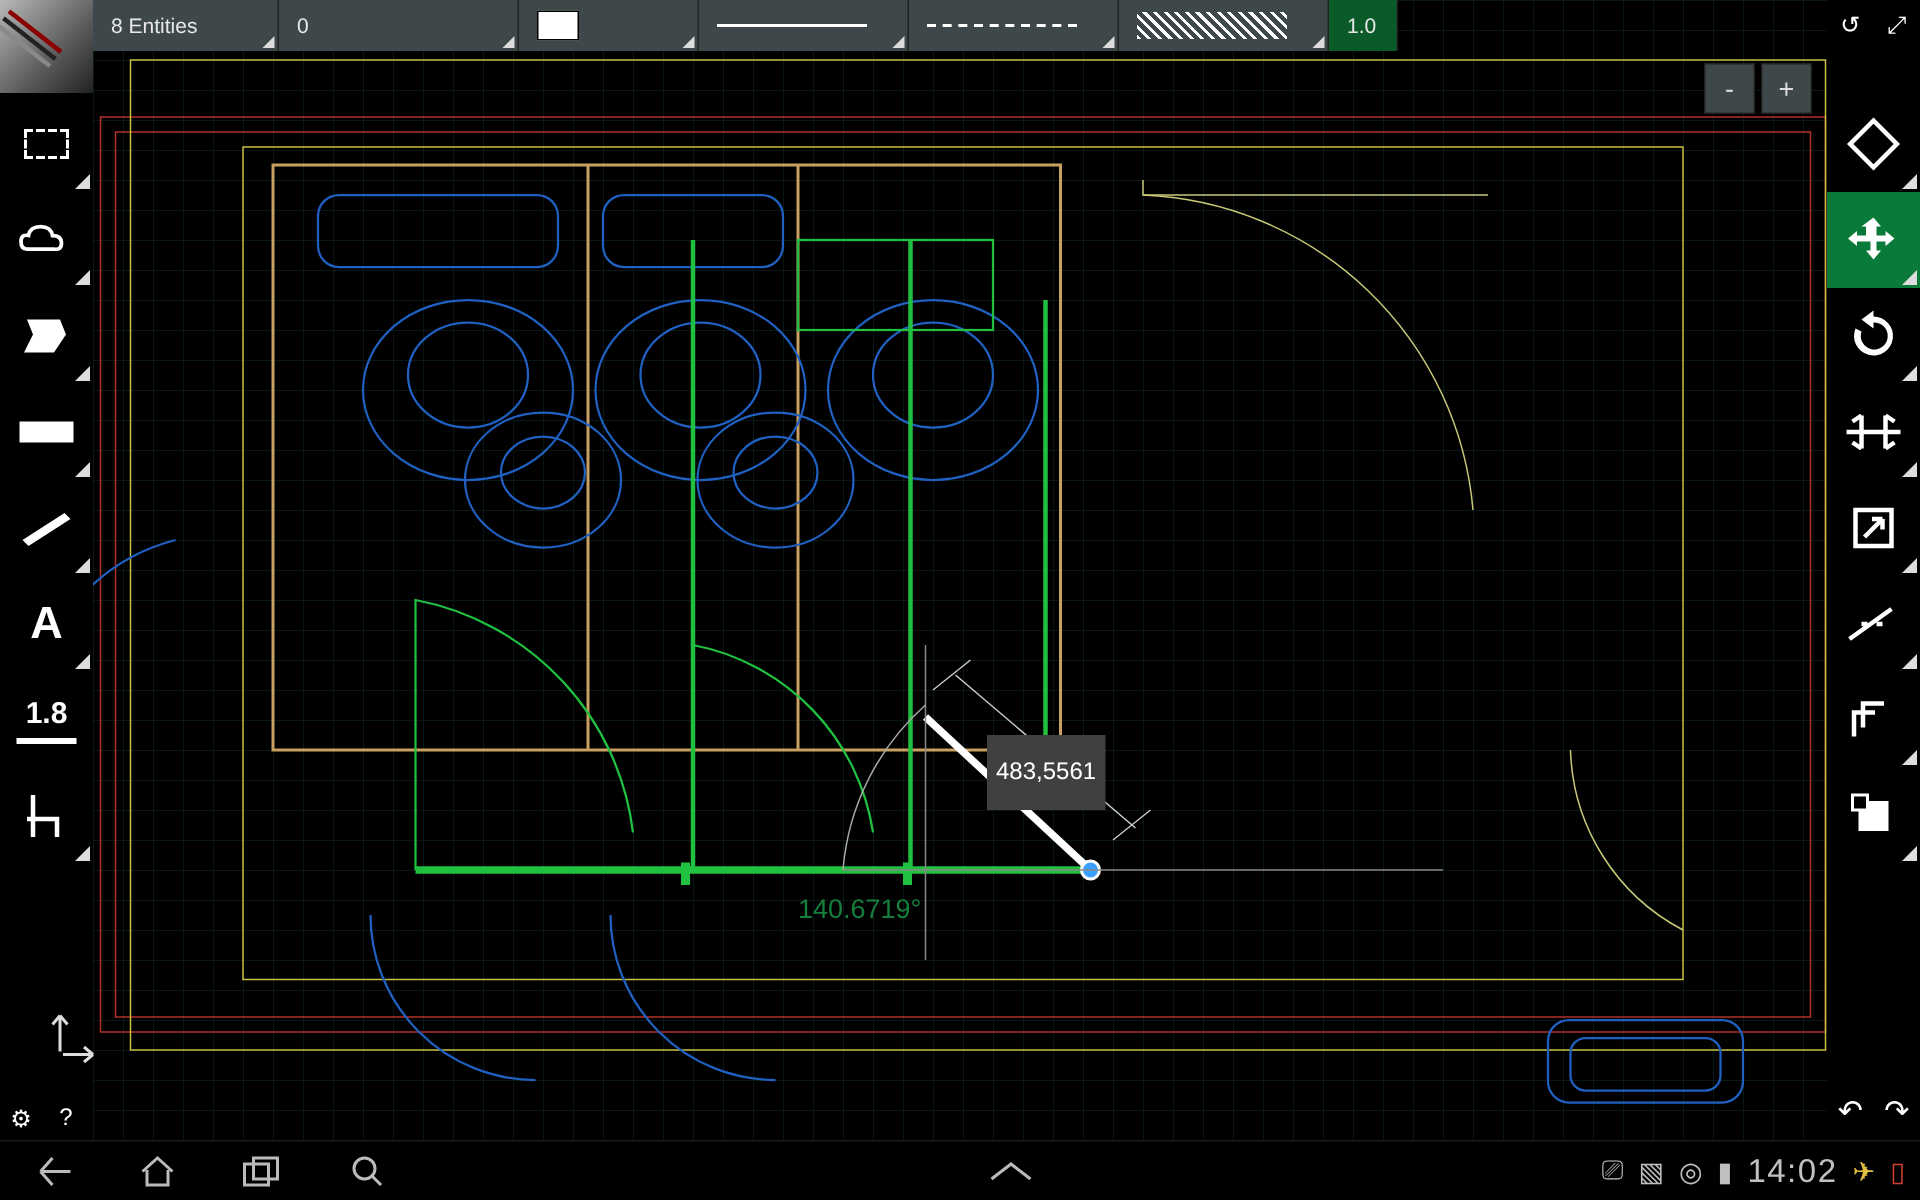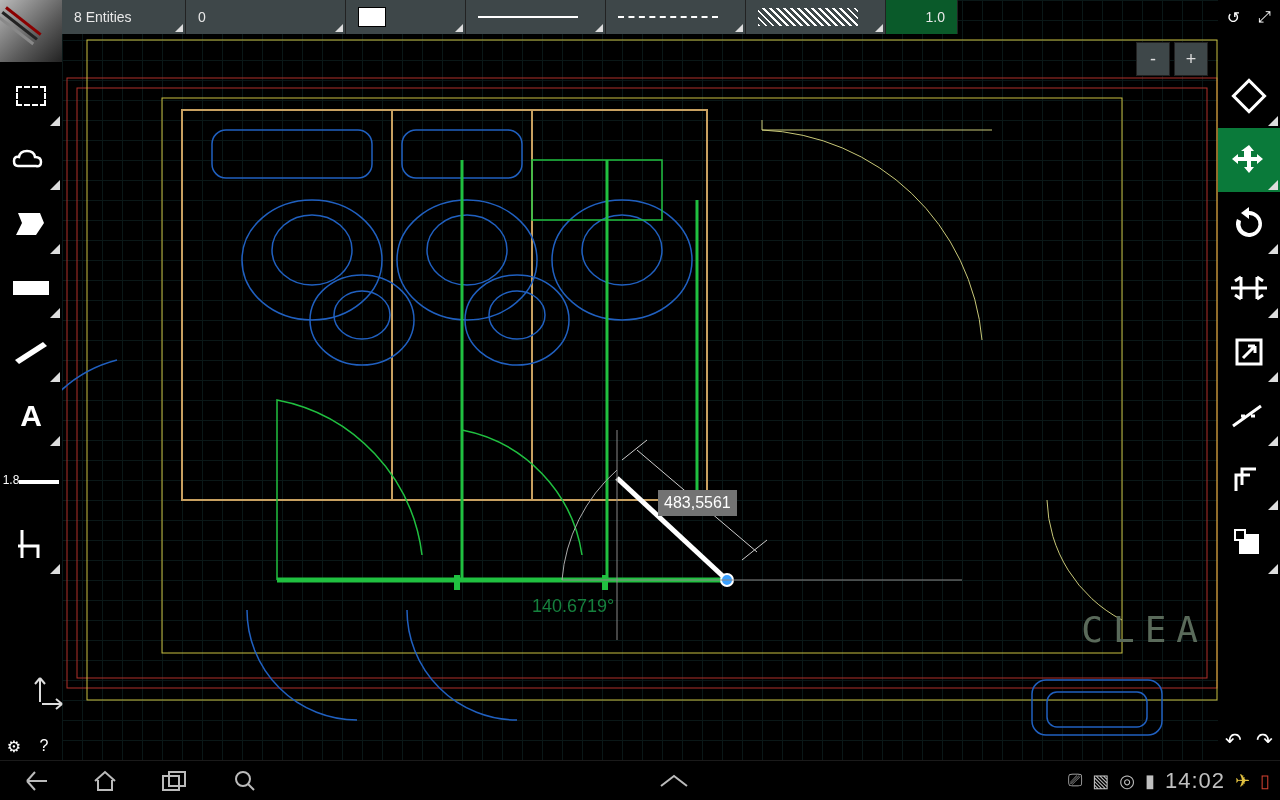--- a/index.html
+++ b/index.html
@@ -24,45 +24,45 @@
   .topseg.num{width:124px}
   .topseg.layer{width:160px}
   .topseg.color{width:120px}
   .swatch{width:28px;height:20px;border:1px solid #000;background:#fff}
   .topseg.lw{width:140px}
   .lwline{width:100px;height:2px;background:#fff}
   .topseg.lt{width:140px}
   .ltline{width:100px;height:0;border-top:2px dashed #fff}
   .topseg.fill{width:140px}
   .fillhatch{width:100px;height:18px;background:repeating-linear-gradient(45deg,#fff 0 2px,transparent 2px 5px)}
-  .topseg.scale{background:#0a5a2a;width:72px;justify-content:flex-end}
+  .topseg.scale{background:#0a5a2a;width:46px;justify-content:flex-start}
   
   #zoom{position:absolute;right:72px;top:42px;display:flex;gap:4px;z-index:10}
   #zoom button{width:34px;height:34px;background:#3e4749;border:1px solid #222;color:#ddd;font-size:18px}
   
   #appicon{position:absolute;left:0;top:0;width:62px;height:62px;background:linear-gradient(135deg,#b9b9b9 0%,#5a5a5a 60%,#222 100%);z-index:12}
   #appicon::after{content:"";position:absolute;left:6px;top:6px;width:44px;height:3px;background:#8a0000;transform:rotate(38deg);transform-origin:left;box-shadow:0 6px 0 #222,0 12px 0 #888}
   
   .sidebar{position:absolute;top:64px;width:62px;display:flex;flex-direction:column;z-index:11}
   #leftbar{left:0}
   #rightbar{right:0}
   .tool{width:62px;height:64px;background:#000;display:flex;align-items:center;justify-content:center;position:relative;color:#fff}
   .tool .tri{position:absolute;right:2px;bottom:2px;width:0;height:0;border-left:10px solid transparent;border-bottom:10px solid #ddd}
   .tool.active{background:#0a7a3a}
-  .tool.val{font-size:12px;font-weight:normal;flex-direction:row}
+  .tool.val{font-size:20px;font-weight:bold;flex-direction:column}
   .tool.val .bar{width:40px;height:4px;background:#fff;margin-top:4px}
   
   #bl-cluster{position:absolute;left:0;bottom:0;height:56px;width:90px;z-index:12;display:flex;align-items:flex-end}
   #bl-cluster .mini{width:28px;height:28px;background:#000;color:#fff;display:flex;align-items:center;justify-content:center;font-size:16px;margin-right:2px}
   #arrows{position:absolute;left:12px;bottom:28px}
   
   #br-cluster{position:absolute;right:0;bottom:0;width:62px;height:40px;display:flex;z-index:12}
   #br-cluster .mini{flex:1;background:#000;display:flex;align-items:center;justify-content:center}
   
-  #meas-val{position:absolute;background:#737373;color:#fff;font-size:16px;padding:4px 6px;z-index:8}
+  #meas-val{position:absolute;background:#404040;color:#fff;font-size:16px;padding:16px 6px;z-index:8}
   #meas-ang{position:absolute;color:#15803d;font-size:18px;z-index:8}
   #clea{position:absolute;right:10px;bottom:110px;color:#5a6a5a;font-size:36px;letter-spacing:10px;font-family:monospace;z-index:5}
   
   #navbar{position:absolute;left:0;bottom:0;width:1280px;height:40px;background:#000;border-top:1px solid #1a1a1a;display:flex;align-items:center;z-index:20}
   #navbar .navbtn{width:70px;height:40px;display:flex;align-items:center;justify-content:center;color:#c0c0c0}
   #navbar .spacer{flex:1;display:flex;align-items:center;justify-content:center;color:#c0c0c0}
   #status{display:flex;align-items:center;gap:10px;color:#c0c0c0;font-size:18px;padding-right:10px}
   #status .clock{font-size:22px;letter-spacing:1px}
   svg{overflow:visible}
 </style>
@@ -144,21 +144,20 @@
           <line x1="680" y1="560" x2="705" y2="540"></line>
           <line x1="575" y1="450" x2="695" y2="552"></line>
         </g>
 
         <path d="M 500 580 A 165 165 0 0 1 555 470" stroke="#aaa" fill="none" stroke-width="1"></path>
       </g>
     </svg>
 
     <div id="meas-val" style="left:596px;top:490px">483,5561</div>
     <div id="meas-ang" style="left:470px;top:596px">140.6719°</div>
-    <div id="clea">CLEA</div>
   </div>
 
   <div id="appicon"></div>
   <div id="topbar">
     <div class="topseg num">
         <span>8 Entities</span>
         <span class="tri"></span>
       </div>
     <div class="topseg layer">
         <span>0</span>

